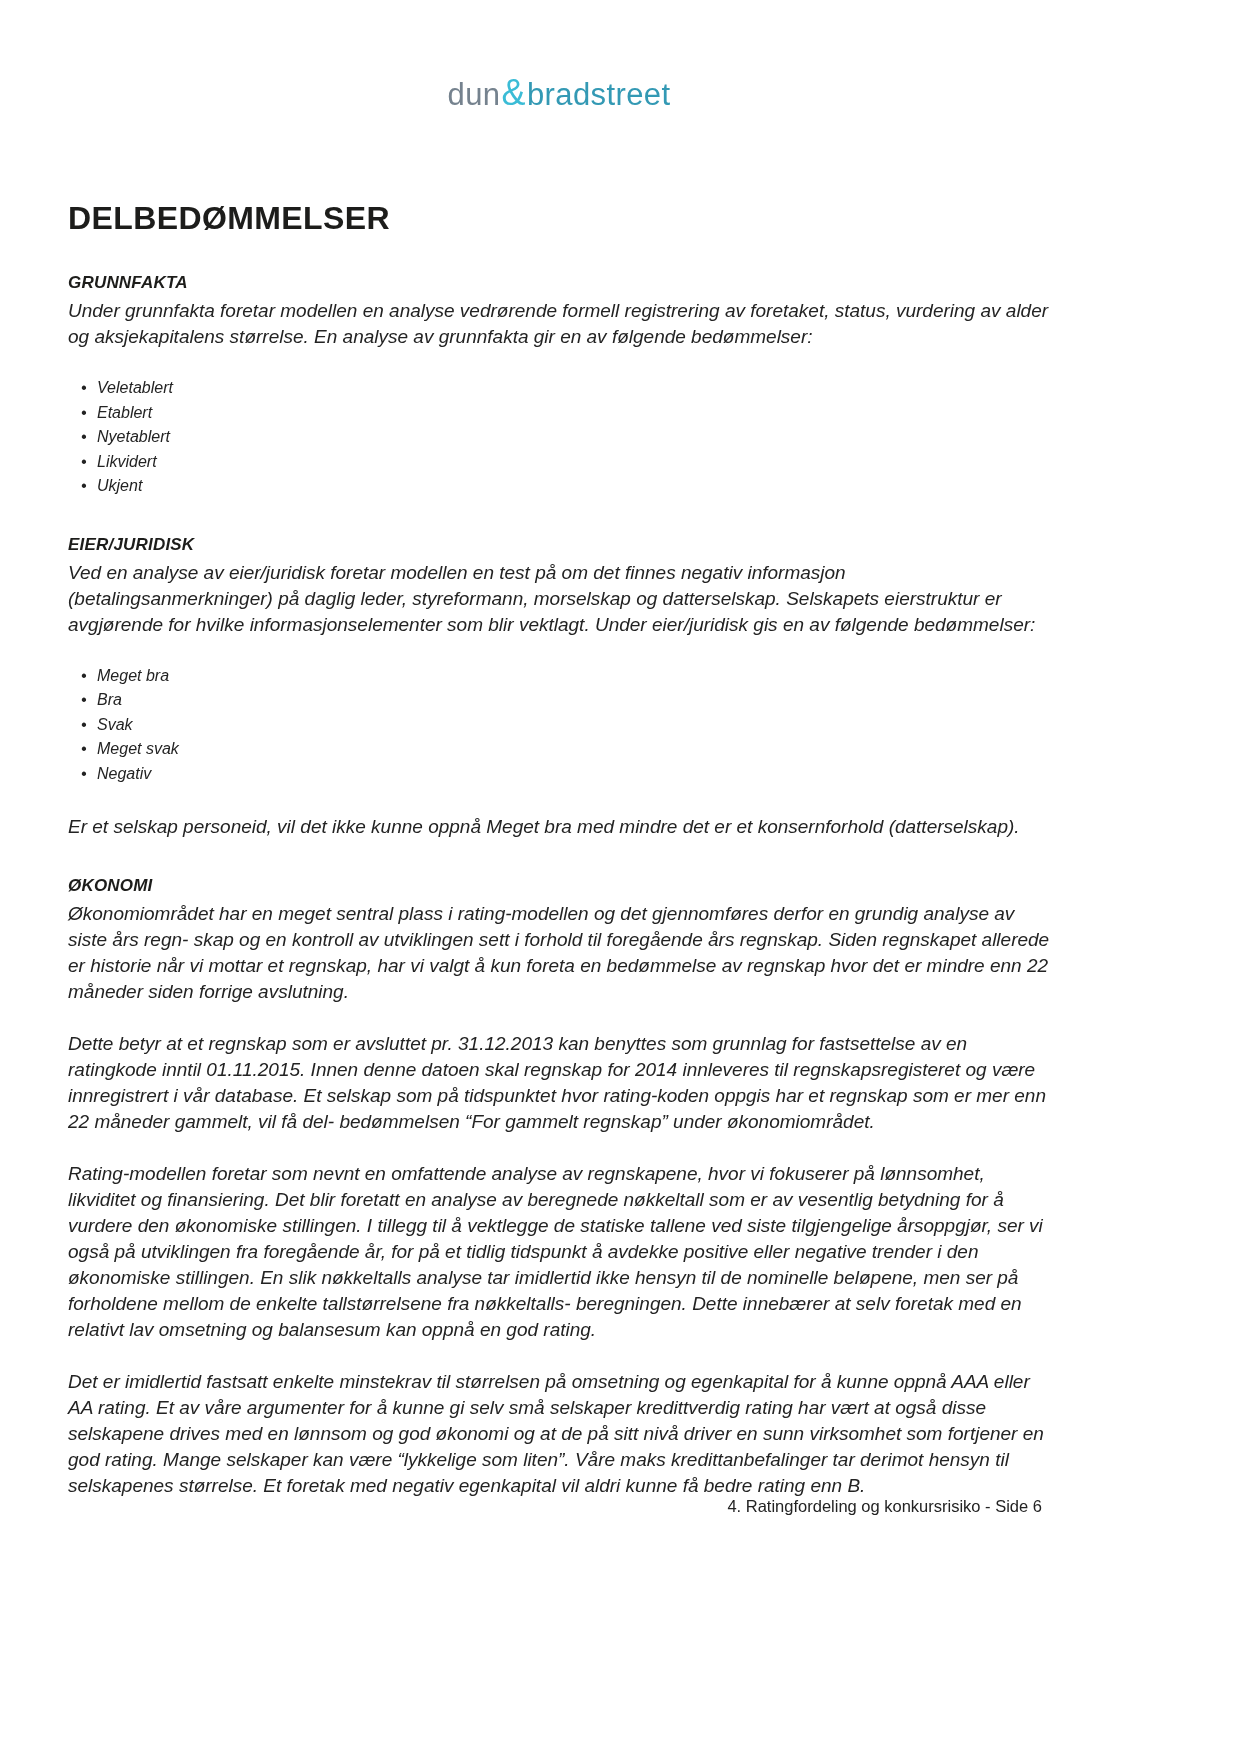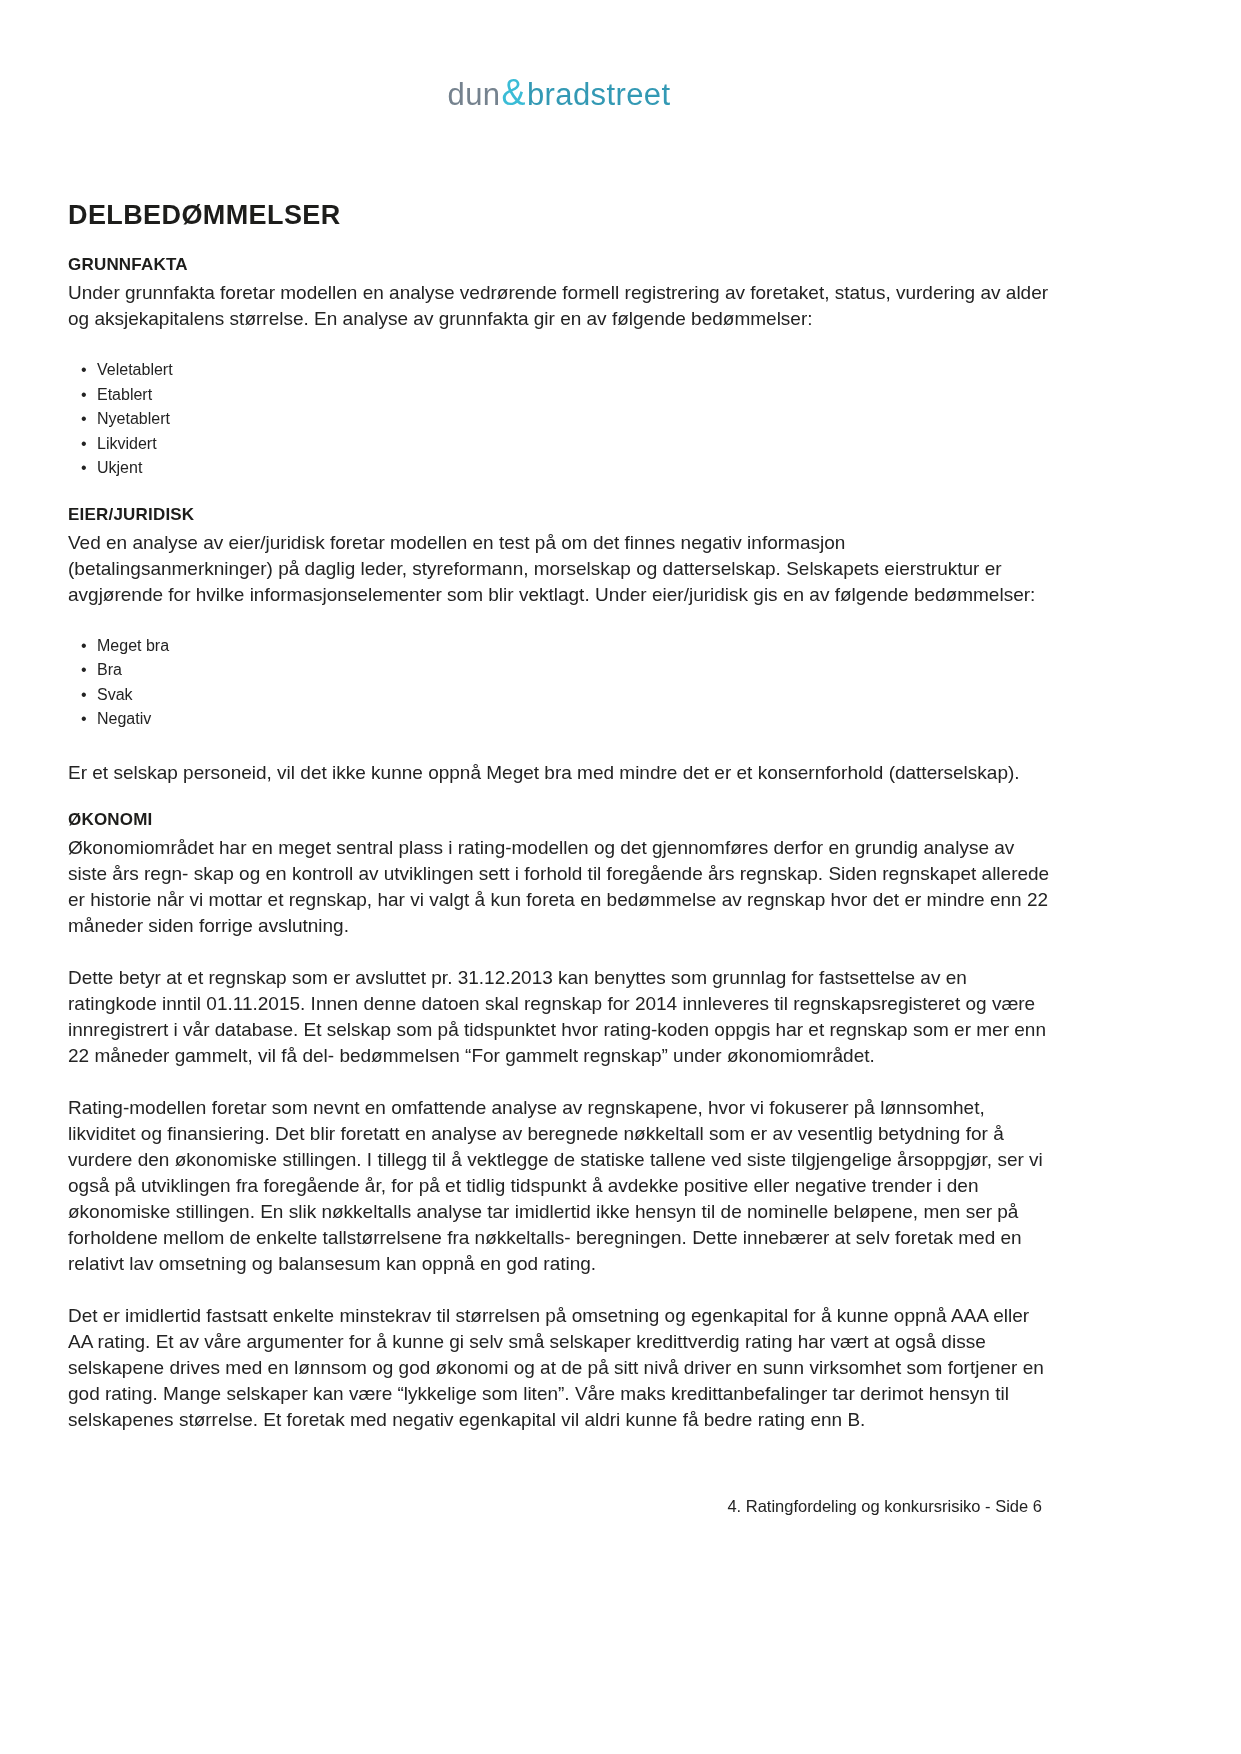--- a/index.html
+++ b/index.html
@@ -32,26 +32,26 @@
     letter-spacing: 0.4px;
     white-space: nowrap;
   }
   .logo-dun { color: #75828e; }
   .logo-amp { color: #3bbcd6; font-size: 36px; padding: 0 1px; font-weight: 400; }
   .logo-bradstreet { color: #3399b4; }
 
   
   h1.doc-title {
     margin-top: 86px;
-    font-size: 27px;
+    font-size: 32px;
     font-weight: 700;
     letter-spacing: 0.4px;
     color: #1d1d1b;
   }
-  section { margin-top: 24px; }
+  section { margin-top: 36px; font-style: italic; }
   h2.sec-heading {
     font-size: 17px;
     font-weight: 700;
     letter-spacing: 0.2px;
     color: #1d1d1b;
     margin-bottom: 5px;
   }
   p.para {
     font-size: 19px;
     line-height: 26px;
@@ -112,20 +112,21 @@
       </ul>
     </section>
 
     <section>
       <h2 class="sec-heading">EIER/JURIDISK</h2>
       <p class="para">Ved en analyse av eier/juridisk foretar modellen en test på om det finnes negativ informasjon (betalingsanmerkninger) på daglig leder, styreformann, morselskap og datterselskap. Selskapets eierstruktur er avgjørende for hvilke informasjonselementer som blir vektlagt. Under eier/juridisk gis en av følgende bedømmelser:</p>
       <ul class="bullets">
         <li>Meget bra</li>
         <li>Bra</li>
         <li>Svak</li>
+        <li>Meget svak</li>
         <li>Negativ</li>
       </ul>
       <p class="para outro">Er et selskap personeid, vil det ikke kunne oppnå Meget bra med mindre det er et konsernforhold (datterselskap).</p>
     </section>
 
     <section>
       <h2 class="sec-heading">ØKONOMI</h2>
       <p class="para">Økonomiområdet har en meget sentral plass i rating-modellen og det gjennomføres derfor en grundig analyse av siste års regn- skap og en kontroll av utviklingen sett i forhold til foregående års regnskap. Siden regnskapet allerede er historie når vi mottar et regnskap, har vi valgt å kun foreta en bedømmelse av regnskap hvor det er mindre enn 22 måneder siden forrige avslutning.</p>
       <p class="para">Dette betyr at et regnskap som er avsluttet pr. 31.12.2013 kan benyttes som grunnlag for fastsettelse av en ratingkode inntil 01.11.2015. Innen denne datoen skal regnskap for 2014 innleveres til regnskapsregisteret og være innregistrert i vår database. Et selskap som på tidspunktet hvor rating-koden oppgis har et regnskap som er mer enn 22 måneder gammelt, vil få del- bedømmelsen “For gammelt regnskap” under økonomiområdet.</p>
       <p class="para">Rating-modellen foretar som nevnt en omfattende analyse av regnskapene, hvor vi fokuserer på lønnsomhet, likviditet og finansiering. Det blir foretatt en analyse av beregnede nøkkeltall som er av vesentlig betydning for å vurdere den økonomiske stillingen. I tillegg til å vektlegge de statiske tallene ved siste tilgjengelige årsoppgjør, ser vi også på utviklingen fra foregående år, for på et tidlig tidspunkt å avdekke positive eller negative trender i den økonomiske stillingen. En slik nøkkeltalls analyse tar imidlertid ikke hensyn til de nominelle beløpene, men ser på forholdene mellom de enkelte tallstørrelsene fra nøkkeltalls- beregningen. Dette innebærer at selv foretak med en relativt lav omsetning og balansesum kan oppnå en god rating.</p>

